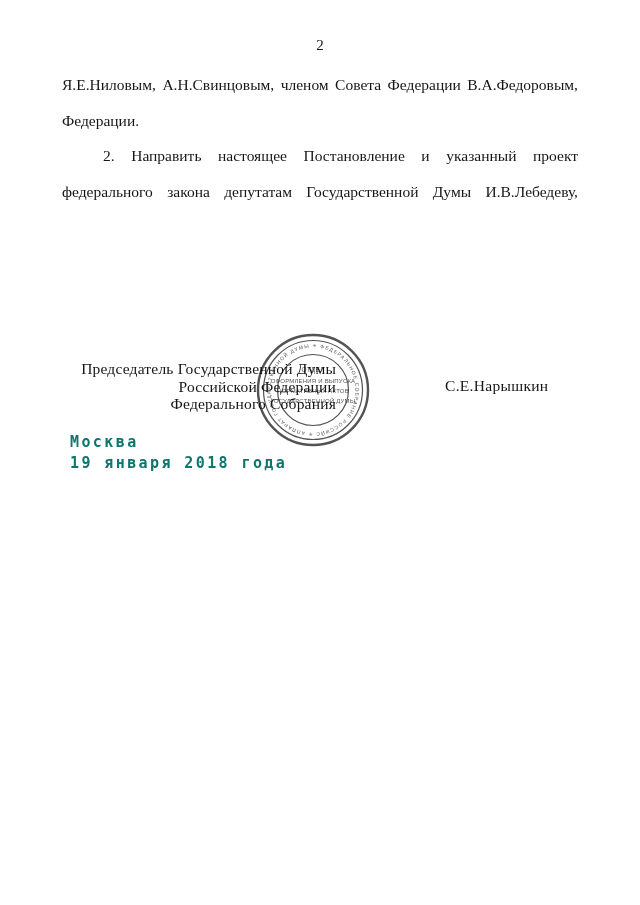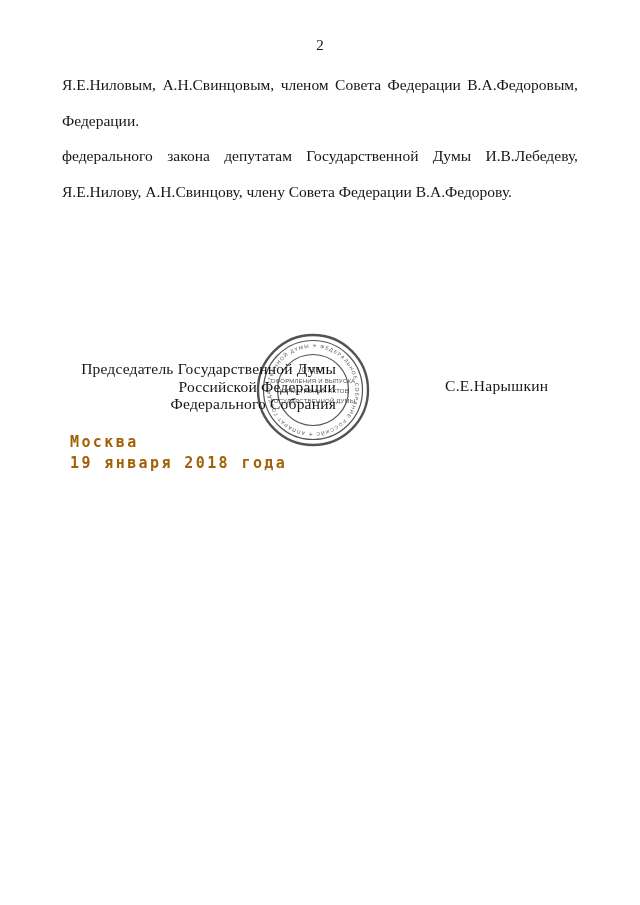--- a/index.html
+++ b/index.html
@@ -55,21 +55,21 @@
     filter: blur(0.25px);
   }
   .footer {
     position: absolute;
     left: 70px; top: 432px;
     font-family: "DejaVu Sans Mono", monospace;
     font-weight: bold;
     font-size: 15px;
     letter-spacing: 2.4px;
     line-height: 21px;
-    color: #a16207;
+    color: #0f766e;
   }
   .stamp text {
     font-family: "Liberation Sans", sans-serif;
     fill: #3b3b3b;
   }
   .stamp .center-ln { font-size: 6px; letter-spacing: 0.2px; }
   .stamp .center-ln.first { font-size: 6.5px; }
   .stamp .rim { font-size: 5px; letter-spacing: 1.1px; }
   .stamp circle { fill: none; stroke: #3b3b3b; }
 </style>
@@ -79,22 +79,22 @@
 <div class="page">
 
   <div class="pagenum">2</div>
 
   <div class="body-text">
     <div>
       <div class="line jline">Я.Е.Ниловым, А.Н.Свинцовым, членом Совета Федерации В.А.Федоровым,</div>
       <div class="line lline">Федерации.</div>
     </div>
     <div>
+      <div class="line jline indent">2. Направить настоящее Постановление и указанный проект</div>
       <div class="line jline">федерального закона депутатам Государственной Думы И.В.Лебедеву,</div>
-      <div class="line lline">Я.Е.Нилову, А.Н.Свинцову, члену Совета Федерации В.А.Федорову.</div>
     </div>
   </div>
 
   <div class="sig-title">
     <div>Председатель Государственной Думы</div>
     <div>Российской Федерации</div>
     <div>Федерального Собрания</div>
   </div>
 
   <div class="sig-name">С.Е.Нарышкин</div>

